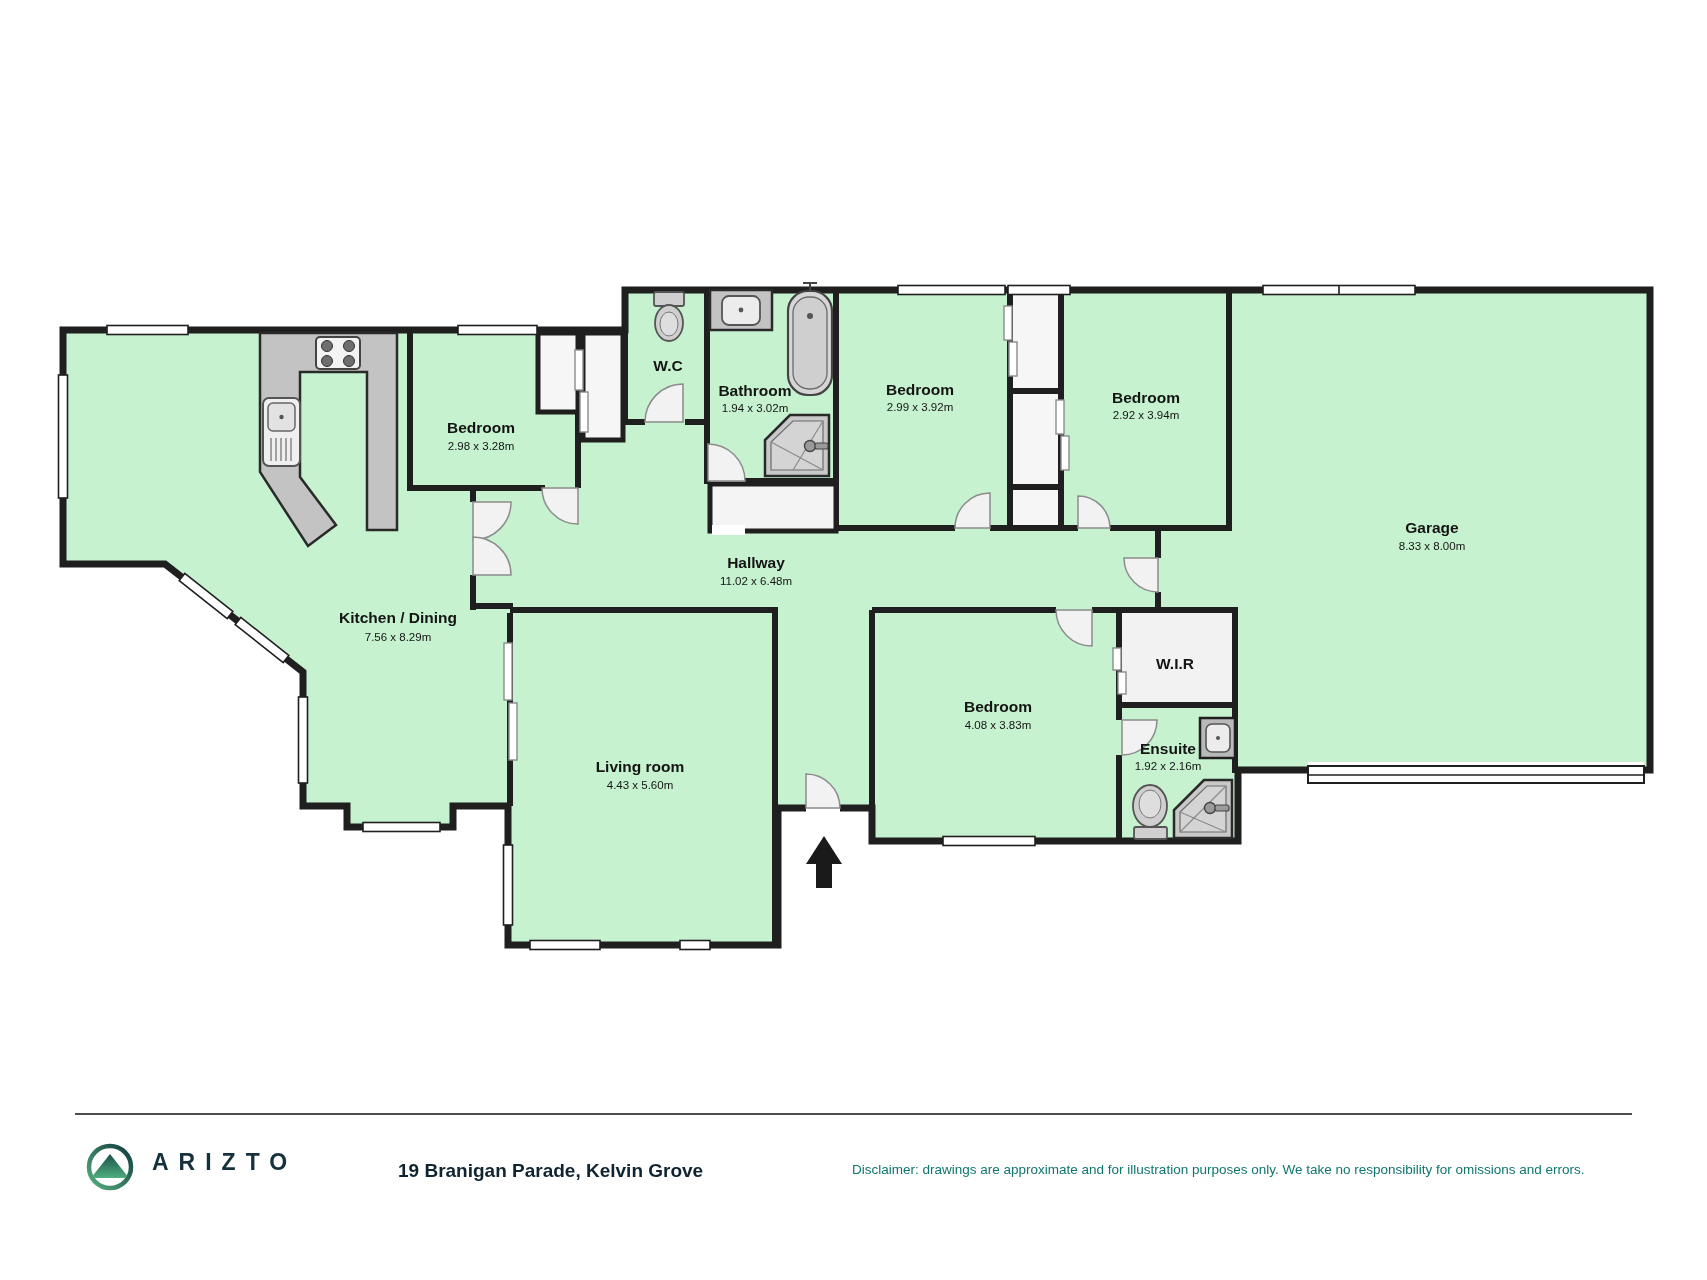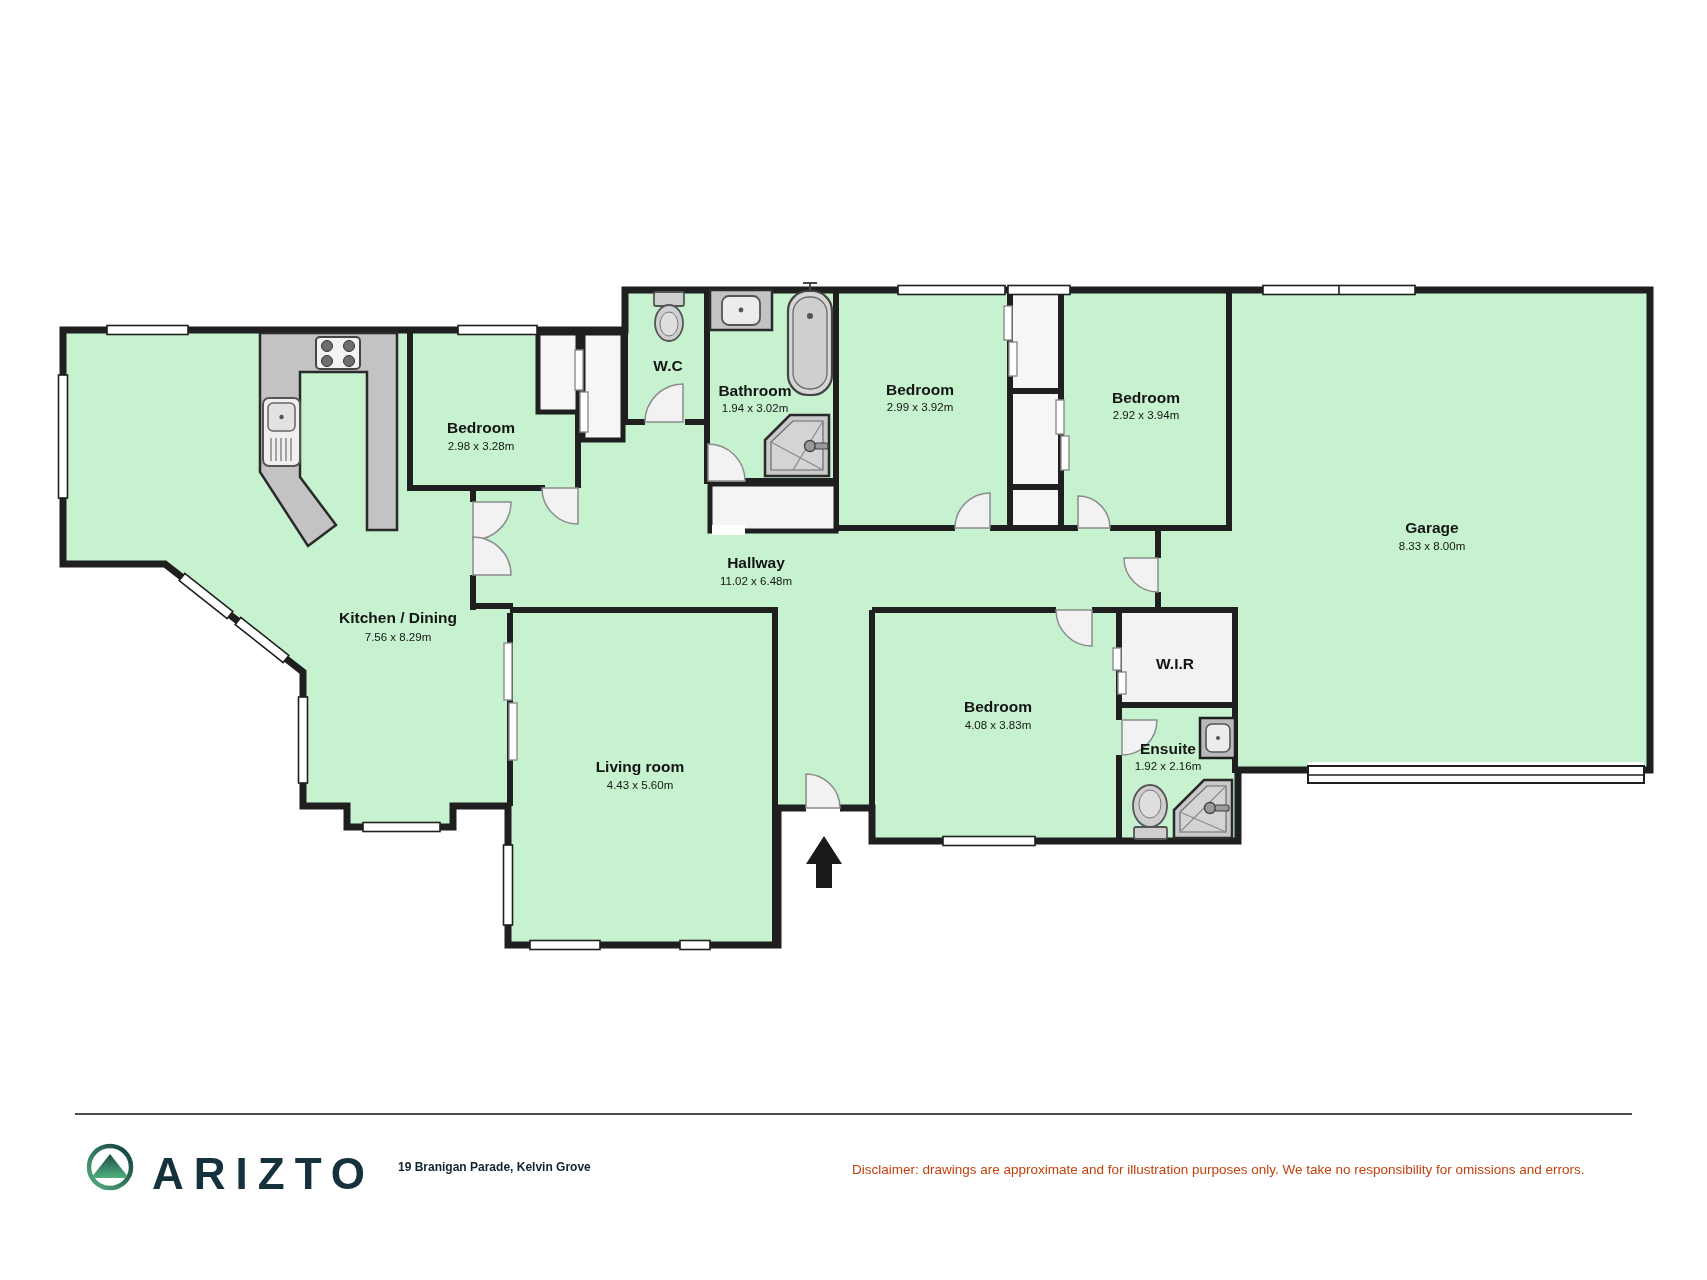--- a/index.html
+++ b/index.html
@@ -4,25 +4,25 @@
 <style>
   html,body{margin:0;padding:0;background:#ffffff;}
   body{width:1707px;height:1280px;position:relative;overflow:hidden;
        font-family:"Liberation Sans", sans-serif;}
   #plan{position:absolute;top:0;left:0;}
   .room-name{font:700 15.5px "Liberation Sans", sans-serif;fill:#141414;}
   .room-dims{font:400 11.5px "Liberation Sans", sans-serif;fill:#141414;}
   #footer{position:absolute;top:1113px;left:0;width:1707px;height:167px;}
   #footer .divider{position:absolute;top:0;left:75px;width:1557px;border-top:2px solid #4d4d4d;}
   #footer .logo{position:absolute;left:84px;top:28px;}
-  #footer .brand{position:absolute;left:152px;top:36px;font-size:44px;font-weight:700;
+  #footer .brand{position:absolute;left:152px;top:36px;font-size:23px;font-weight:700;
                  letter-spacing:10px;color:#15313c;}
-  #footer .address{position:absolute;left:398px;top:47px;font-size:12px;font-weight:700;color:#0f2430;}
+  #footer .address{position:absolute;left:398px;top:47px;font-size:19px;font-weight:700;color:#0f2430;}
   #footer .disclaimer{position:absolute;left:852px;top:44px;width:790px;font-size:13.5px;
-                      line-height:26px;color:#c2410c;}
+                      line-height:26px;color:#0f766e;}
 </style>
 </head>
 <body>
 
 <svg id="plan" width="1707" height="1113" viewBox="0 0 1707 1113">
   <defs>
     <linearGradient id="ringGrad" x1="1" y1="0" x2="0" y2="1">
       <stop offset="0" stop-color="#0f3b3e"></stop>
         <stop offset="1" stop-color="#57b07f"></stop>
     </linearGradient>

